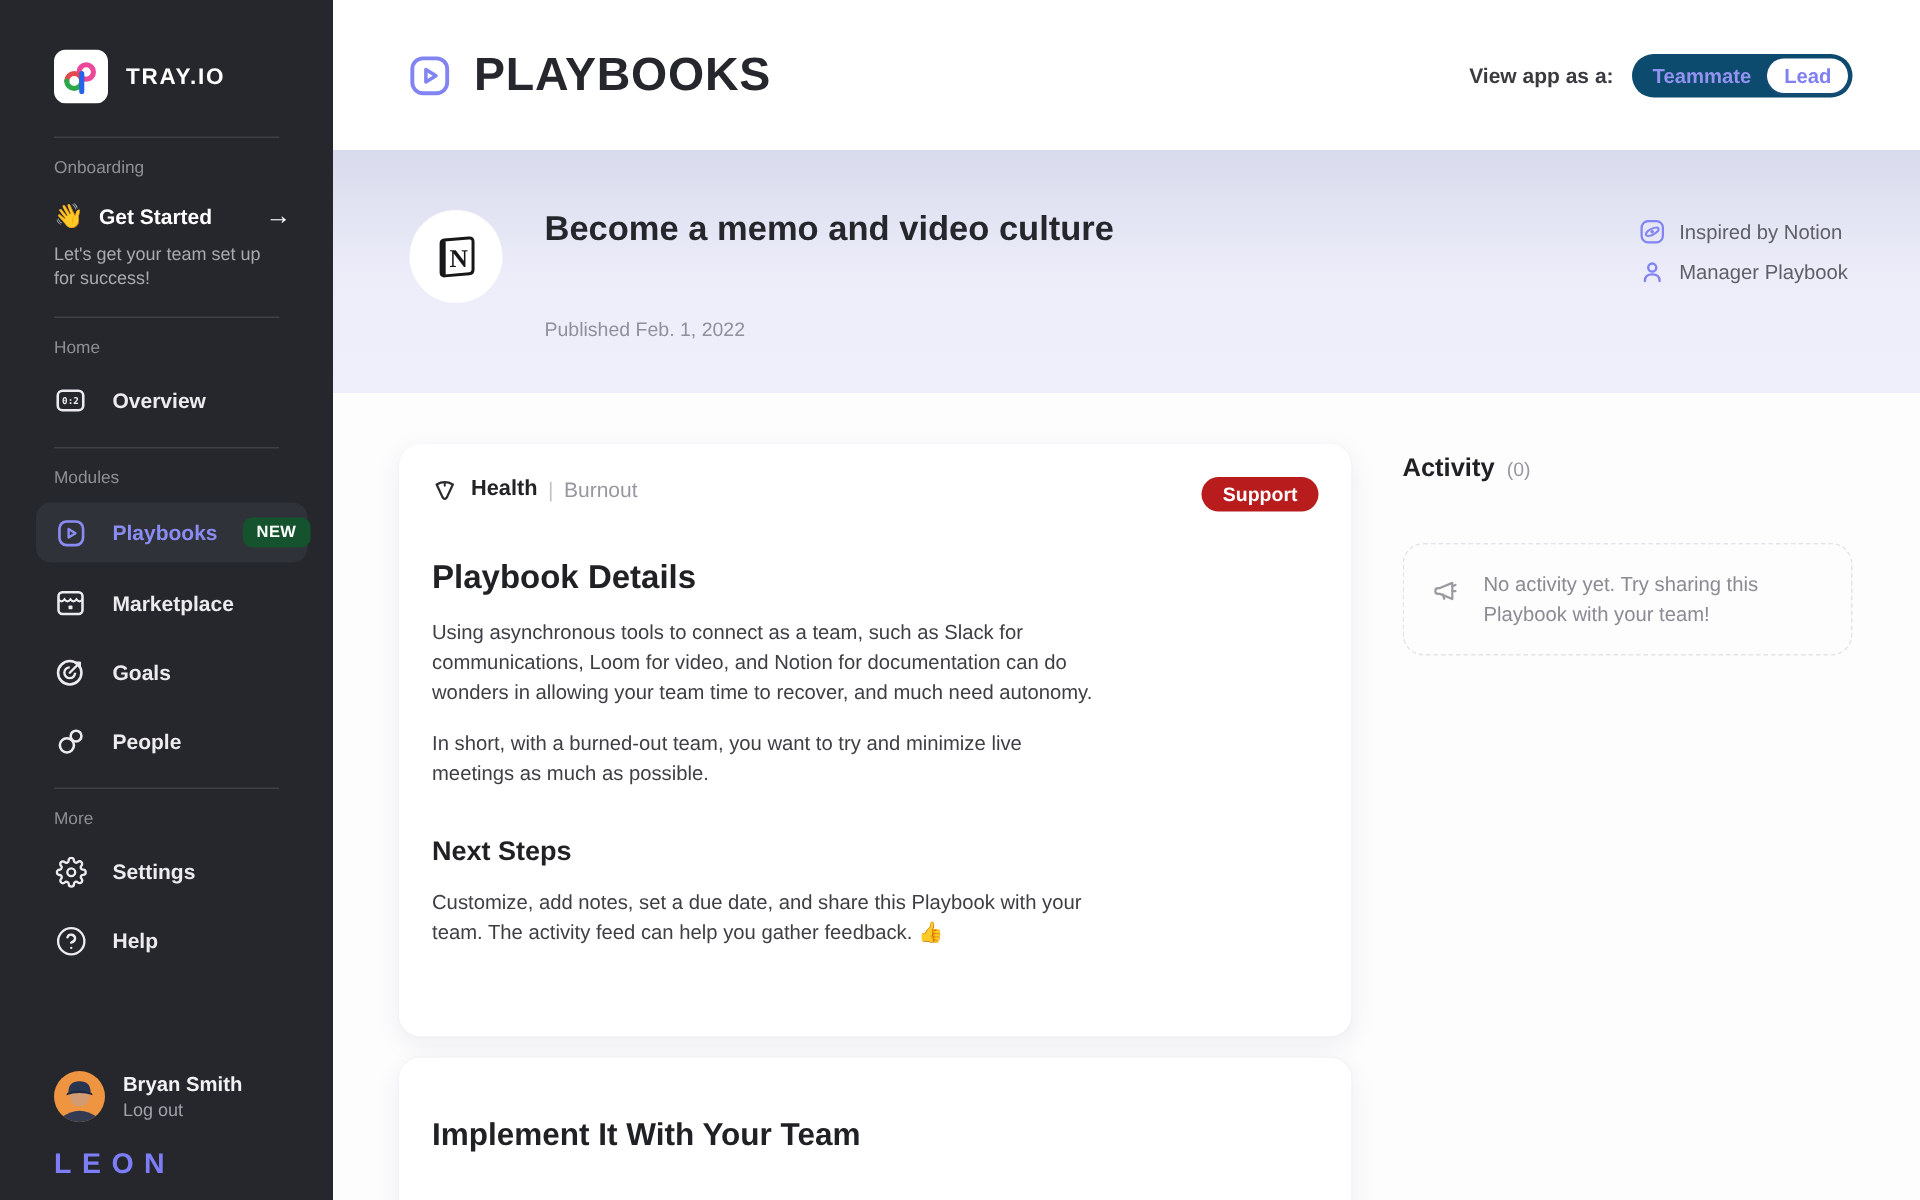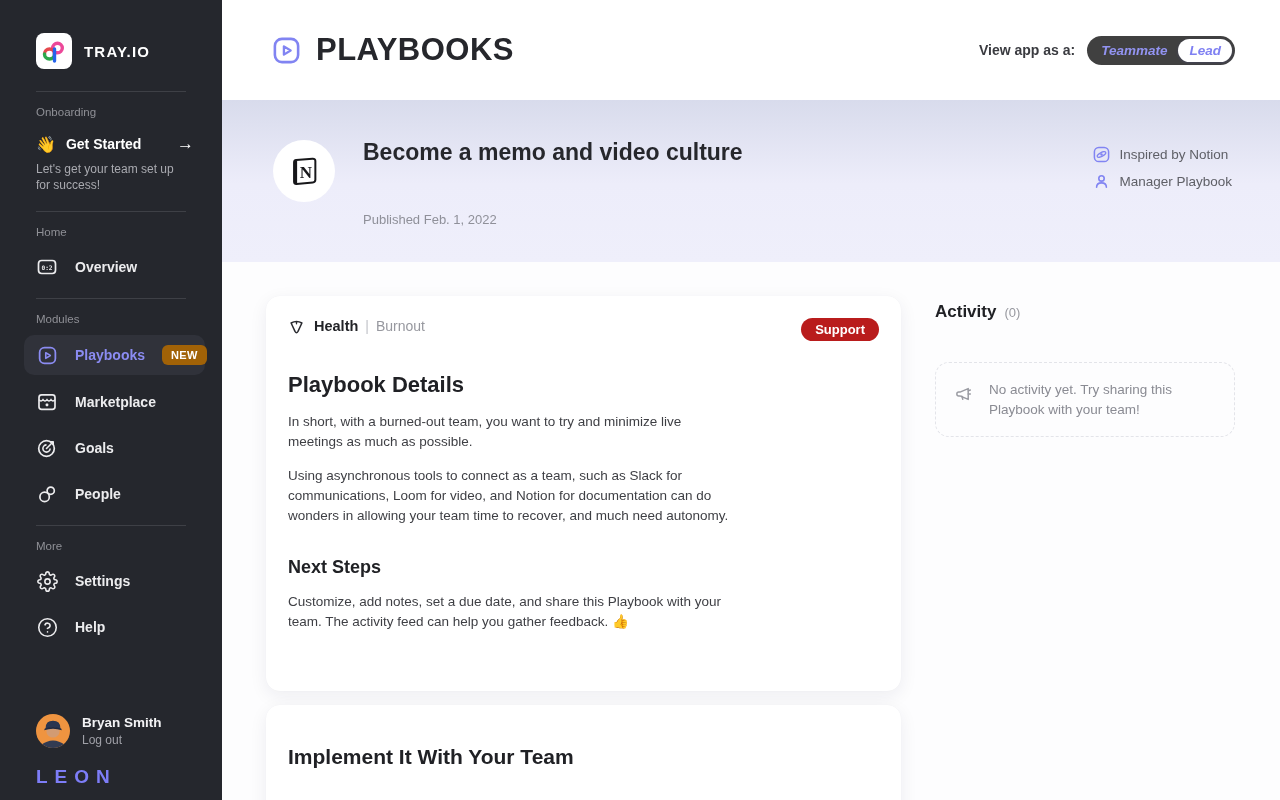--- a/index.html
+++ b/index.html
@@ -18,35 +18,35 @@
   .gs-emoji { font-size:16px; margin-right:10px; }
   .gs-label { font-size:14px; font-weight:700; color:#FFFFFF; }
   .gs-arrow { margin-left:auto; font-size:17px; color:#FFFFFF; padding-right:8px; }
   .gs-desc { font-size:12px; color:#A9AAB0; line-height:1.35; margin-top:7px; width:155px; }
   .gs-wrap { padding-bottom:18px; }
   .sb-item { display:flex; align-items:center; gap:17px; padding:12px 17px 12px 36px; cursor:pointer; }
   .sb-item .sb-label { font-size:14px; font-weight:700; color:#ECECEE; }
   .sb-item.active { margin:4px 17px 4px 24px; padding:9px 8px 9px 12px; background:#30323A; border-radius:10px; }
   .sb-item.active .sb-label { color:#8B8CF2; }
   .sb-icon { width:22px; height:22px; flex:0 0 22px; display:flex; align-items:center; justify-content:center; }
-  .new-badge { margin-left:auto; background:#a16207; color:#FFFFFF; font-size:11px; font-weight:700; padding:4px 9px; border-radius:6px; letter-spacing:0.3px; }
+  .new-badge { margin-left:auto; background:#14532d; color:#FFFFFF; font-size:11px; font-weight:700; padding:4px 9px; border-radius:6px; letter-spacing:0.3px; }
   .sb-gap { height:6px; }
   .user-row { position:absolute; left:36px; bottom:52px; display:flex; align-items:center; gap:12px; }
   .user-name { font-size:13.5px; font-weight:700; color:#F2F2F4; }
   .logout { font-size:12px; color:#A0A1A8; margin-top:3px; cursor:pointer; }
   .leon-logo { position:absolute; left:36px; bottom:12px; font-size:19px; font-weight:700; letter-spacing:7px; color:#7D7DF7; }
 
   
   .main { position:absolute; left:222px; top:0; width:1058px; height:800px; background:#FDFDFE; }
   .topbar { height:100px; background:#FFFFFF; display:flex; align-items:center; padding:0 45px 0 49px; }
   .topbar-title-wrap { display:flex; align-items:center; gap:14px; }
   .app-title { font-size:31px; font-weight:800; letter-spacing:0.5px; color:#26272C; }
   .view-as { margin-left:auto; display:flex; align-items:center; gap:12px; }
   .view-as-label { font-size:14px; font-weight:700; color:#3A3B40; }
-  .toggle { display:inline-flex; align-items:center; background:#404040; border-radius:15px; padding:3px;font-style:italic; }
+  .toggle { display:inline-flex; align-items:center; background:#0c4a6e; border-radius:15px; padding:3px; }
   .toggle-opt { font-size:13.5px; font-weight:700; padding:4px 11px; border-radius:12px; cursor:pointer; }
   .toggle-opt.teammate { color:#9293F1; }
   .toggle-opt.lead { background:#FFFFFF; color:#7F80F2; box-shadow:0 1px 3px rgba(90,90,170,0.25); }
 
   .banner { height:162px; background:linear-gradient(180deg, #D8DBEC 0%, #EDEDFA 52%, #EFEFFB 100%); position:relative; }
   .notion-circle { position:absolute; left:51px; top:40px; width:62px; height:62px; border-radius:50%; background:#FFFFFF; display:flex; align-items:center; justify-content:center; }
   .banner-title { position:absolute; left:141px; top:39px; font-size:23px; font-weight:800; color:#26272C; }
   .banner-subtitle { position:absolute; left:141px; top:72px; font-size:14px; color:#3F4045; }
   .banner-published { position:absolute; left:141px; top:112px; font-size:13px; color:#8F9099; }
   .banner-meta { position:absolute; right:48px; top:46px; display:flex; flex-direction:column; gap:10px; }
@@ -281,22 +281,22 @@
             <path d="M3.1 5 Q8.5 1.9 13.9 5 L10 13.4 Q8.5 15.9 7 13.4 Z" fill="none" stroke="#2A2B30" stroke-width="1.5" stroke-linejoin="round"></path>
             <path d="M8.5 4.2 L8.5 5.8" stroke="#2A2B30" stroke-width="1.3" stroke-linecap="round"></path>
           </svg>
         </span>
         <span class="tag-cat">Health</span>
         <span class="tag-sep">|</span>
         <span class="tag-sub">Burnout</span>
         <span class="support-pill">Support</span>
       </div>
       <div class="h-details">Playbook Details</div>
+      <p class="body-p">Using asynchronous tools to connect as a team, such as Slack for communications, Loom for video, and Notion for documentation can do wonders in allowing your team time to recover, and much need autonomy.</p>
       <p class="body-p">In short, with a burned-out team, you want to try and minimize live meetings as much as possible.</p>
-      <p class="body-p">Using asynchronous tools to connect as a team, such as Slack for communications, Loom for video, and Notion for documentation can do wonders in allowing your team time to recover, and much need autonomy.</p>
       <div class="h-next">Next Steps</div>
       <p class="body-p">Customize, add notes, set a due date, and share this Playbook with your team. The activity feed can help you gather feedback. 👍</p>
     </div>
 
     <div class="card card-implement">
       <div class="h-implement">Implement It With Your Team</div>
     </div>
 
     <div class="activity">
       <div class="activity-head">

